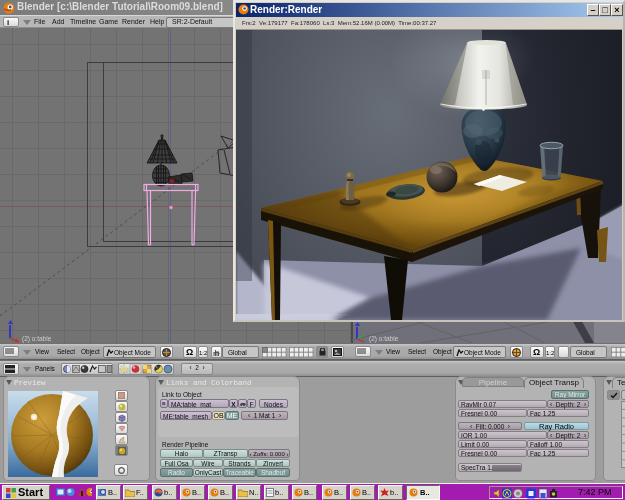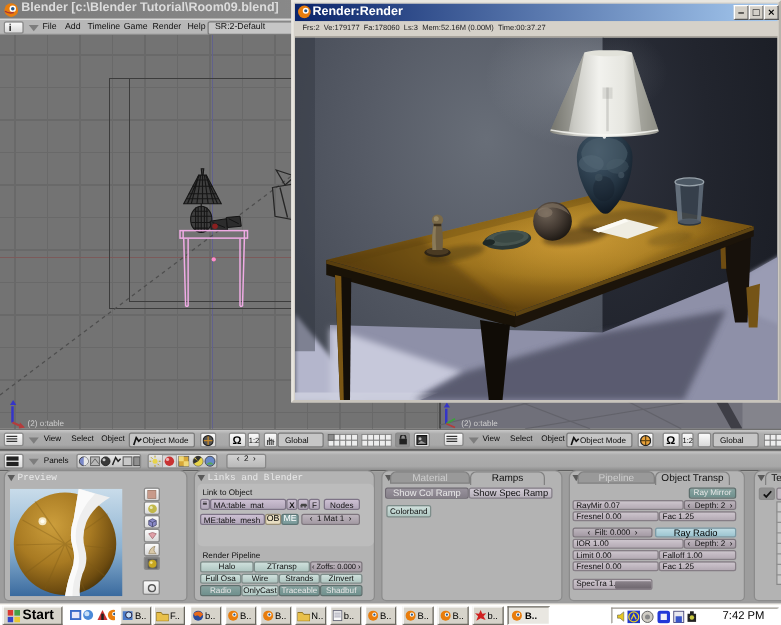--- a/index.html
+++ b/index.html
@@ -37,21 +37,21 @@
 #rwin { left:233px; top:0px; width:392px; height:322px; background:#D4D0C8;
   border-left:2px solid #e8e6e0; border-top:2px solid #e8e6e0; border-right:2px solid #b8b4ac; border-bottom:2px solid #c8c4bc; }
 #rtitle { position:absolute; left:1px; top:1px; width:386px; height:14px;
   background:linear-gradient(to right,#0a246a,#a6caf0); }
 #rtitle .txt { position:absolute; left:14px; top:1px; color:#fff; font-size:10px; font-weight:bold; }
 .wbtn { position:absolute; top:1px; width:12px; height:12px; background:#d4d0c8;
   border:1px solid; border-color:#fff #555 #555 #fff; font-size:9px; line-height:10px; text-align:center; color:#000; font-weight:bold; }
 #rinfo { position:absolute; left:1px; top:15px; width:386px; height:13px; background:#d5d1c9; border-bottom:1px solid #9a968e;
   font-size:6px; color:#222; }
 
-#taskbar { left:0; top:483px; width:625px; height:17px; background:#ffffff; border-top:1px solid #f2f0ea; }
+#taskbar { left:0; top:483px; width:625px; height:17px; background:#a21caf; border-top:1px solid #f2f0ea; }
 #startbtn { position:absolute; left:2px; top:1px; width:48px; height:15px; background:#d6d3ca;
   border:1px solid; border-color:#fff #6a675f #6a675f #fff; font-size:11px; font-weight:bold; color:#000; }
 .tbtn { position:absolute; top:1px; height:15px; background:#d6d3ca;
   border:1px solid; border-color:#fff #6a675f #6a675f #fff; font-size:7.5px; color:#000; overflow:hidden; }
 .tbtn.active { background:#e9e7e1; border-color:#6a675f #fff #fff #6a675f; font-weight:bold; }
 </style>
 </head>
 <body>
 <div id="screen">
 
@@ -405,21 +405,21 @@
         <circle cx="3" cy="3" r="1.1" fill="#f0e090"></circle>
       </svg>
     <span class="iconbtn" style="left:110px;top:87px;width:14px;height:12px;"></span>
     <svg class="abs" style="left:114px;top:90px" width="7" height="7">
         <circle cx="3.5" cy="3.5" r="2.8" fill="none" stroke="#555" stroke-width="1.2"></circle>
       </svg>
   </div>
 
   <div class="panel" style="left:155px;top:376px;width:145px;height:105px;">
     <span class="parrow"></span>
-      <span class="ptitle">Links and Blender</span>
+      <span class="ptitle">Links and Colorband</span>
     <div class="abs" style="left:2px;top:10px;width:141px;height:50px;background:#bcbcbc;border-radius:4px;"></div>
     <span class="btxt" style="left:6px;top:14px;">Link to Object</span>
     <span class="lav" style="left:4px;top:22px;width:8px;height:9px;text-align:center;line-height:8px;">≡</span>
     <span class="lav" style="left:12px;top:22px;width:61px;height:9px;padding-left:2px;line-height:9px;">MA:table_mat</span>
     <span class="lav" style="left:73px;top:22px;width:9px;height:9px;text-align:center;line-height:9px;font-weight:bold;">X</span>
     <span class="lav" style="left:82px;top:22px;width:9px;height:9px;"></span>
     <svg class="abs" style="left:84px;top:24px" width="6" height="5">
         <path d="M0 4 L1 2 L5 2 L6 4 Z M1.2 4 a0.9 0.9 0 1 0 0.1 0 M4 4 a0.9 0.9 0 1 0 0.1 0" fill="#444"></path>
       </svg>
     <span class="lav" style="left:91px;top:22px;width:9px;height:9px;text-align:center;line-height:9px;">F</span>
@@ -435,28 +435,20 @@
     <span class="bbtn" style="left:4px;top:81.5px;width:33px;height:8.5px;line-height:8px;">Full Osa</span>
     <span class="bbtn" style="left:37px;top:81.5px;width:30px;height:8.5px;line-height:8px;">Wire</span>
     <span class="bbtn" style="left:67px;top:81.5px;width:33px;height:8.5px;line-height:8px;">Strands</span>
     <span class="bbtn" style="left:100px;top:81.5px;width:34px;height:8.5px;line-height:8px;">ZInvert</span>
     <span class="bbtn dark" style="left:4px;top:91px;width:33px;height:8.5px;line-height:8px;">Radio</span>
     <span class="bbtn" style="left:37px;top:91px;width:30px;height:8.5px;line-height:8px;">OnlyCast</span>
     <span class="bbtn dark" style="left:67px;top:91px;width:33px;height:8.5px;line-height:8px;">Traceable</span>
     <span class="bbtn dark" style="left:100px;top:91px;width:34px;height:8.5px;line-height:8px;">Shadbuf</span>
   </div>
 
-  <div class="panel" style="left:305px;top:376px;width:145px;height:105px;">
-    <span class="parrow"></span>
-    <div class="abs" style="left:6px;top:0px;width:64px;height:10px;background:#999;border:1px solid #808080;border-radius:5px 5px 0 0;color:#cecece;font-size:8px;text-align:center;">Material</div>
-    <div class="abs" style="left:70px;top:0px;width:60px;height:11px;background:#b3b3b3;border:1px solid #808080;border-bottom:none;border-radius:5px 5px 0 0;color:#101010;font-size:8px;text-align:center;">Ramps</div>
-    <span class="abs" style="left:2px;top:13px;width:67px;height:9px;background:linear-gradient(to bottom,#98929c,#857f89);border:1px solid #6e6872;border-radius:2px;font-size:7.5px;color:#e8e8e8;text-align:center;line-height:8px;">Show Col Ramp</span>
-    <span class="abs" style="left:69px;top:13px;width:67px;height:9px;background:linear-gradient(to bottom,#cfc9d3,#b6b0ba);border:1px solid #857f89;border-radius:2px;font-size:7.5px;color:#111;text-align:center;line-height:8px;">Show Spec Ramp</span>
-    <span class="bbtn" style="left:3px;top:27px;width:36px;height:10px;line-height:9px;">Colorband</span>
-  </div>
 
   <div class="panel" style="left:455px;top:376px;width:141px;height:105px;">
     <span class="parrow"></span>
     <div class="abs" style="left:6px;top:0px;width:62px;height:10px;background:#999;border:1px solid #808080;border-radius:5px 5px 0 0;color:#cecece;font-size:8px;text-align:center;">Pipeline</div>
     <div class="abs" style="left:68px;top:0px;width:60px;height:11px;background:#b3b3b3;border:1px solid #808080;border-bottom:none;border-radius:5px 5px 0 0;color:#101010;font-size:8px;text-align:center;">Object Transp</div>
     <span class="bbtn dark" style="left:95px;top:13px;width:38px;height:8.5px;line-height:8px;">Ray Mirror</span>
     <span class="slider" style="left:2px;top:22.5px;width:89px;height:8.5px;line-height:8px;padding-left:2px;">RayMir 0.07</span>
     <span class="numf" style="left:91px;top:22.5px;width:42px;height:8.5px;line-height:8px;">‹&nbsp;&nbsp;Depth: 2&nbsp;&nbsp;›</span>
     <span class="slider" style="left:2px;top:31.5px;width:69px;height:8.5px;line-height:8px;padding-left:2px;">Fresnel 0.00</span>
     <span class="slider" style="left:71px;top:31.5px;width:62px;height:8.5px;line-height:8px;padding-left:2px;">Fac 1.25</span>

